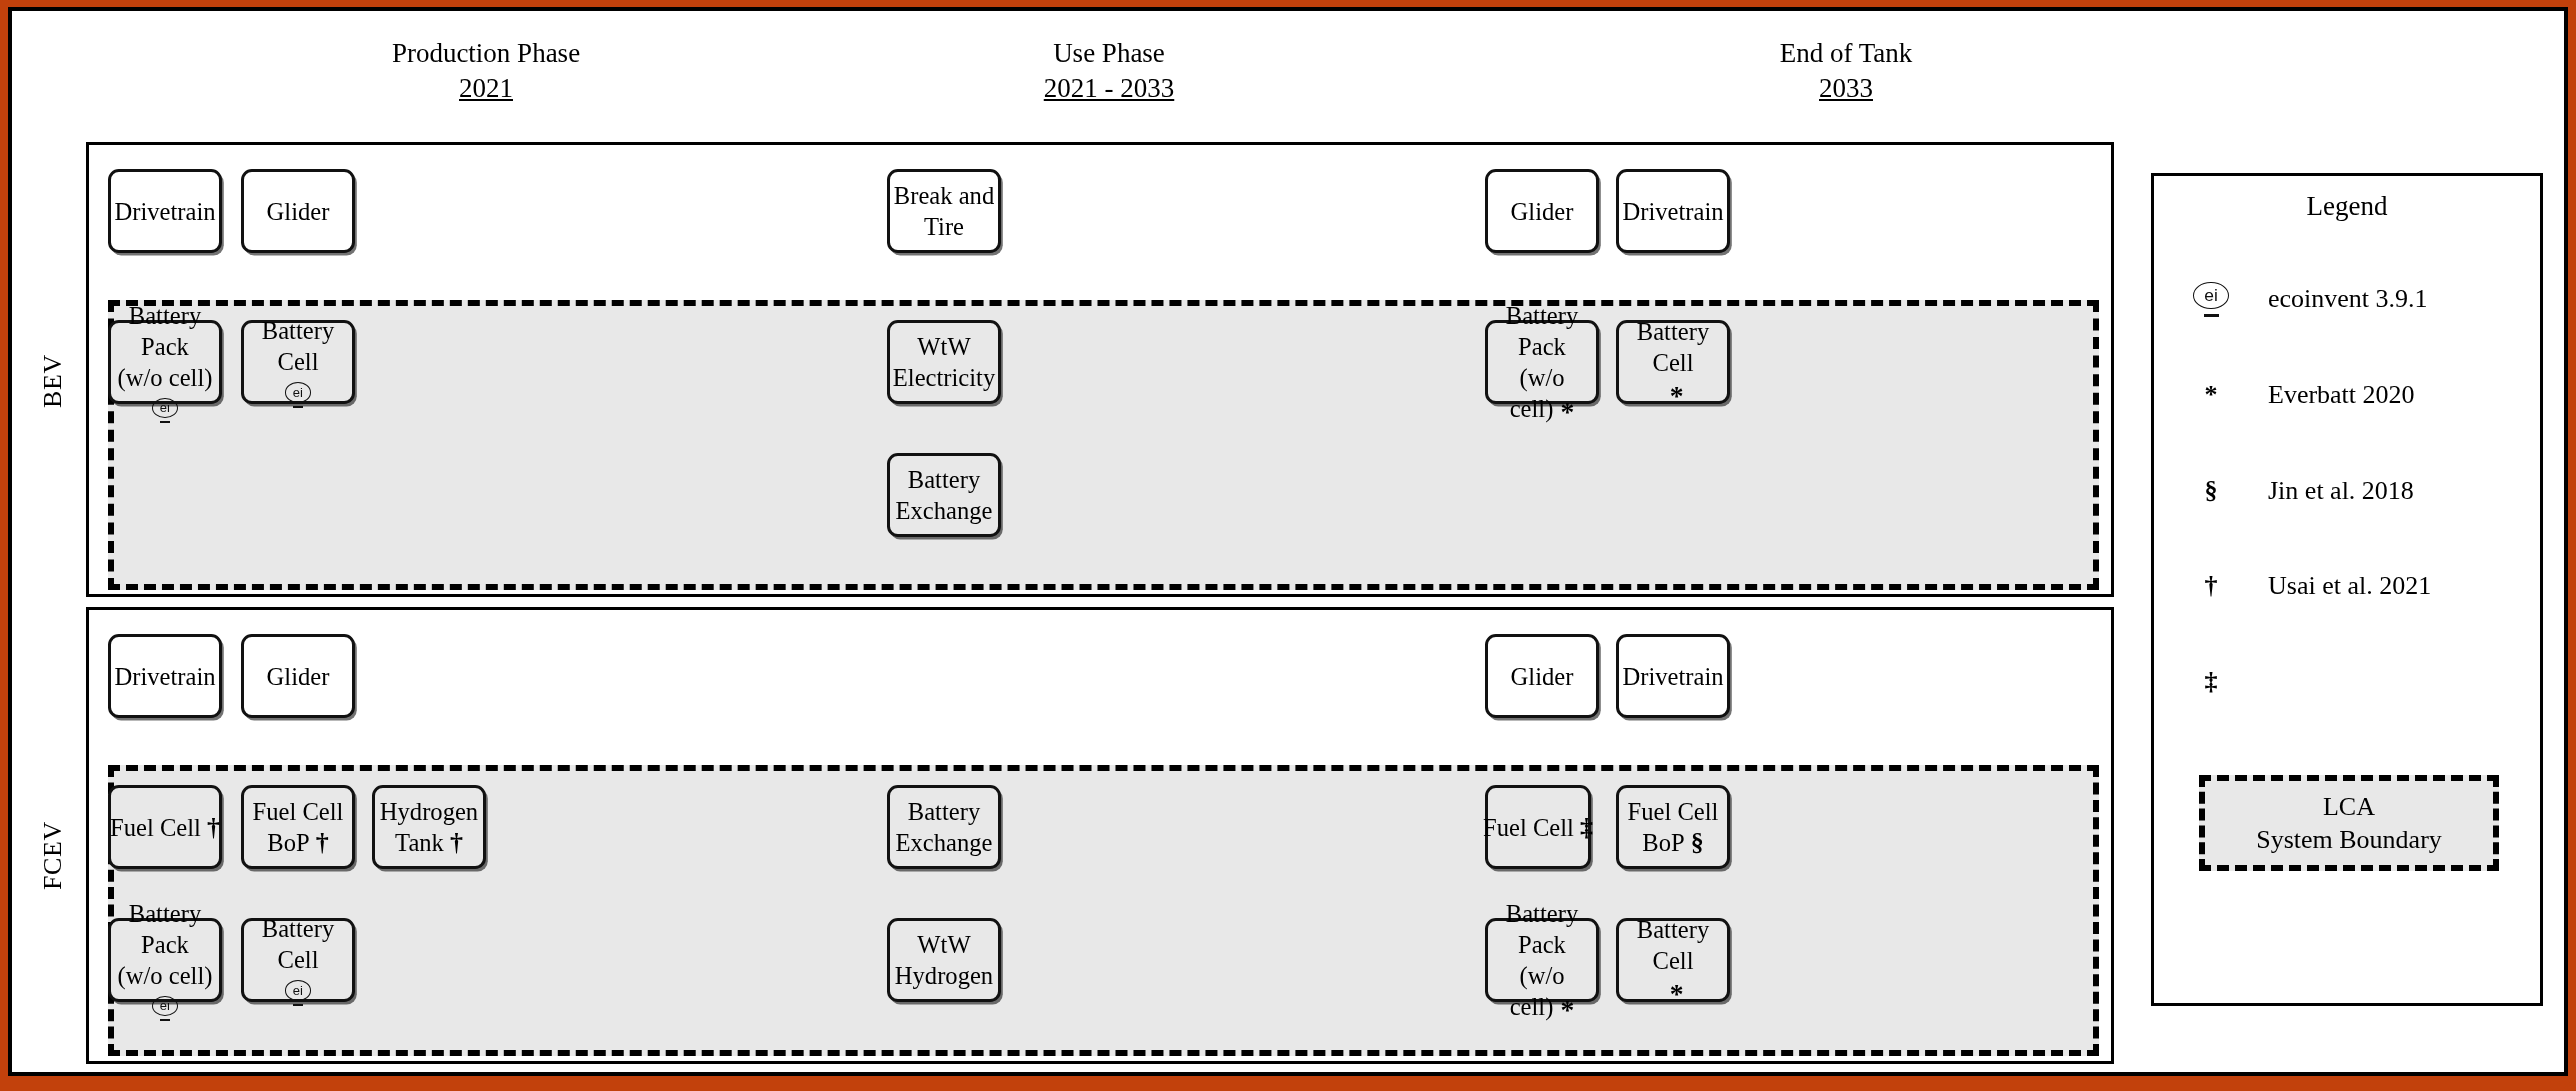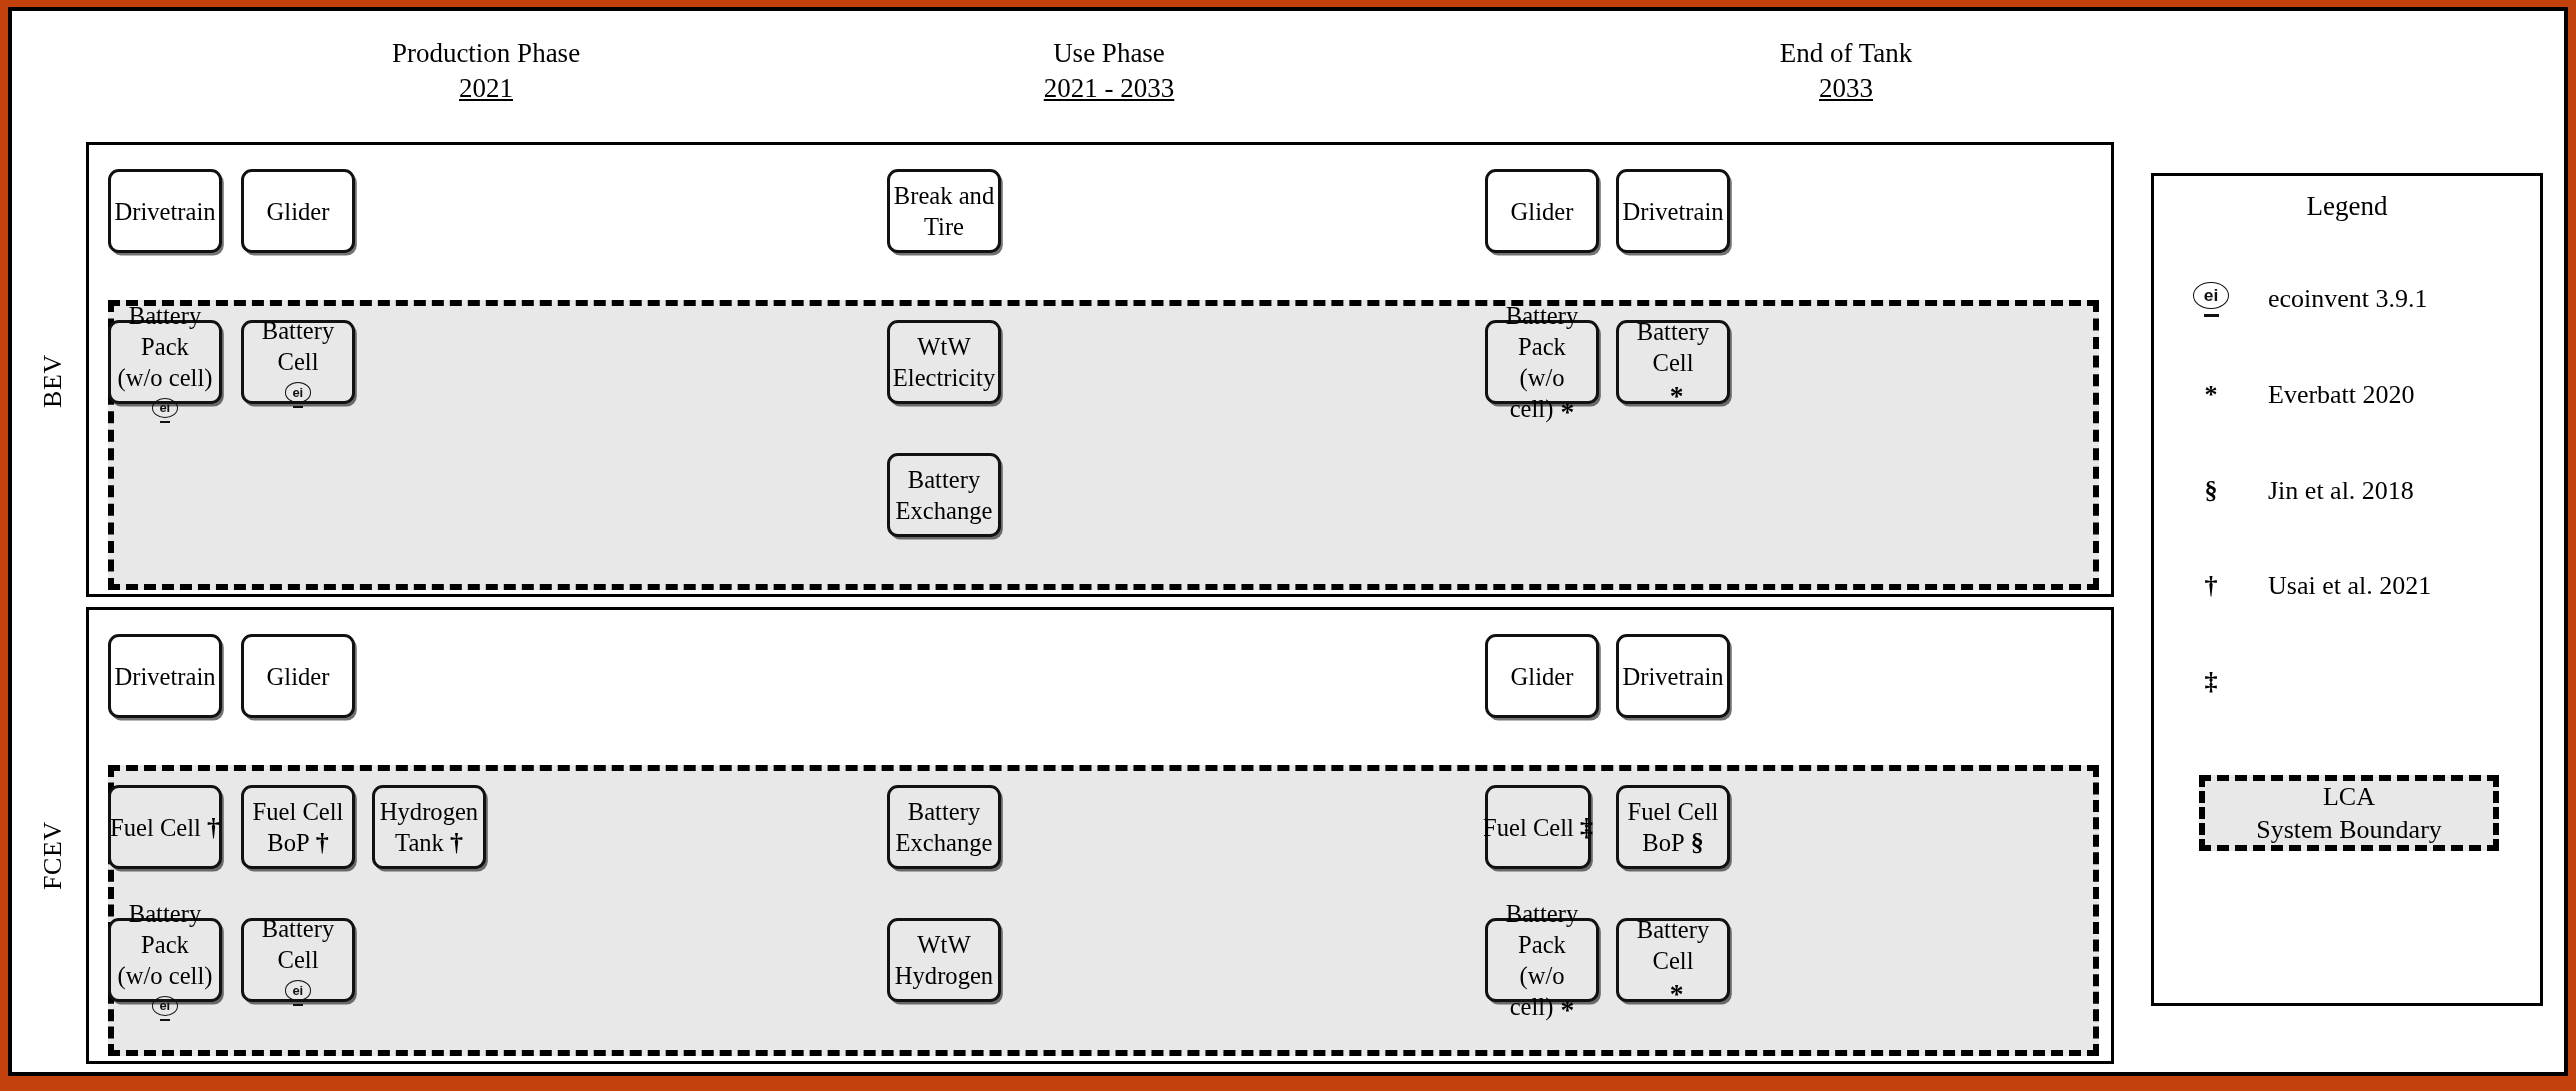--- a/index.html
+++ b/index.html
@@ -83,21 +83,20 @@
   .mk-sect { font-size: 26px; font-weight: bold; padding-left: 6px; }
   .mk-ast  { font-size: 27.6px; font-weight: bold; padding-left: 7.2px; position: relative; top: 3.6px; }
 
   
   .ei-glyph {
     display: inline-block;
     width: 27.6px; height: 27.6px;
     position: relative;
     vertical-align: -7.2px;
     margin-left: 1.2px;
-    font-weight: bold;
   }
   .ei-glyph .ring {
     position: absolute; left: 0; top: 1.2px;
     width: 26px; height: 20.4px;
     border: 1.8px solid #111;
     border-radius: 50%;
   }
   .ei-glyph .ei-txt {
     position: absolute; left: 0; top: 1.8px;
     width: 26px; height: 19px;
@@ -320,19 +319,19 @@
 
     <div class="legend-row" style="top:389px;">
       <span class="legend-sym bold">†</span>
       <span class="legend-txt">Usai et al. 2021</span>
     </div>
 
     <div class="legend-row" style="top:485px;">
       <span class="legend-sym bold">‡</span>
     </div>
 
-    <div class="legend-boundary-swatch" style="left:45px; top:599px; width:300px; height:76px;font-family:Liberation Serif, serif;">
+    <div class="legend-boundary-swatch" style="left:45px; top:599px; width:300px; height:96px;font-family:Liberation Serif, serif;">
       <span>LCA<br>System Boundary</span>
     </div>
   </div>
 
 </div>
 
 
 </body></html>

